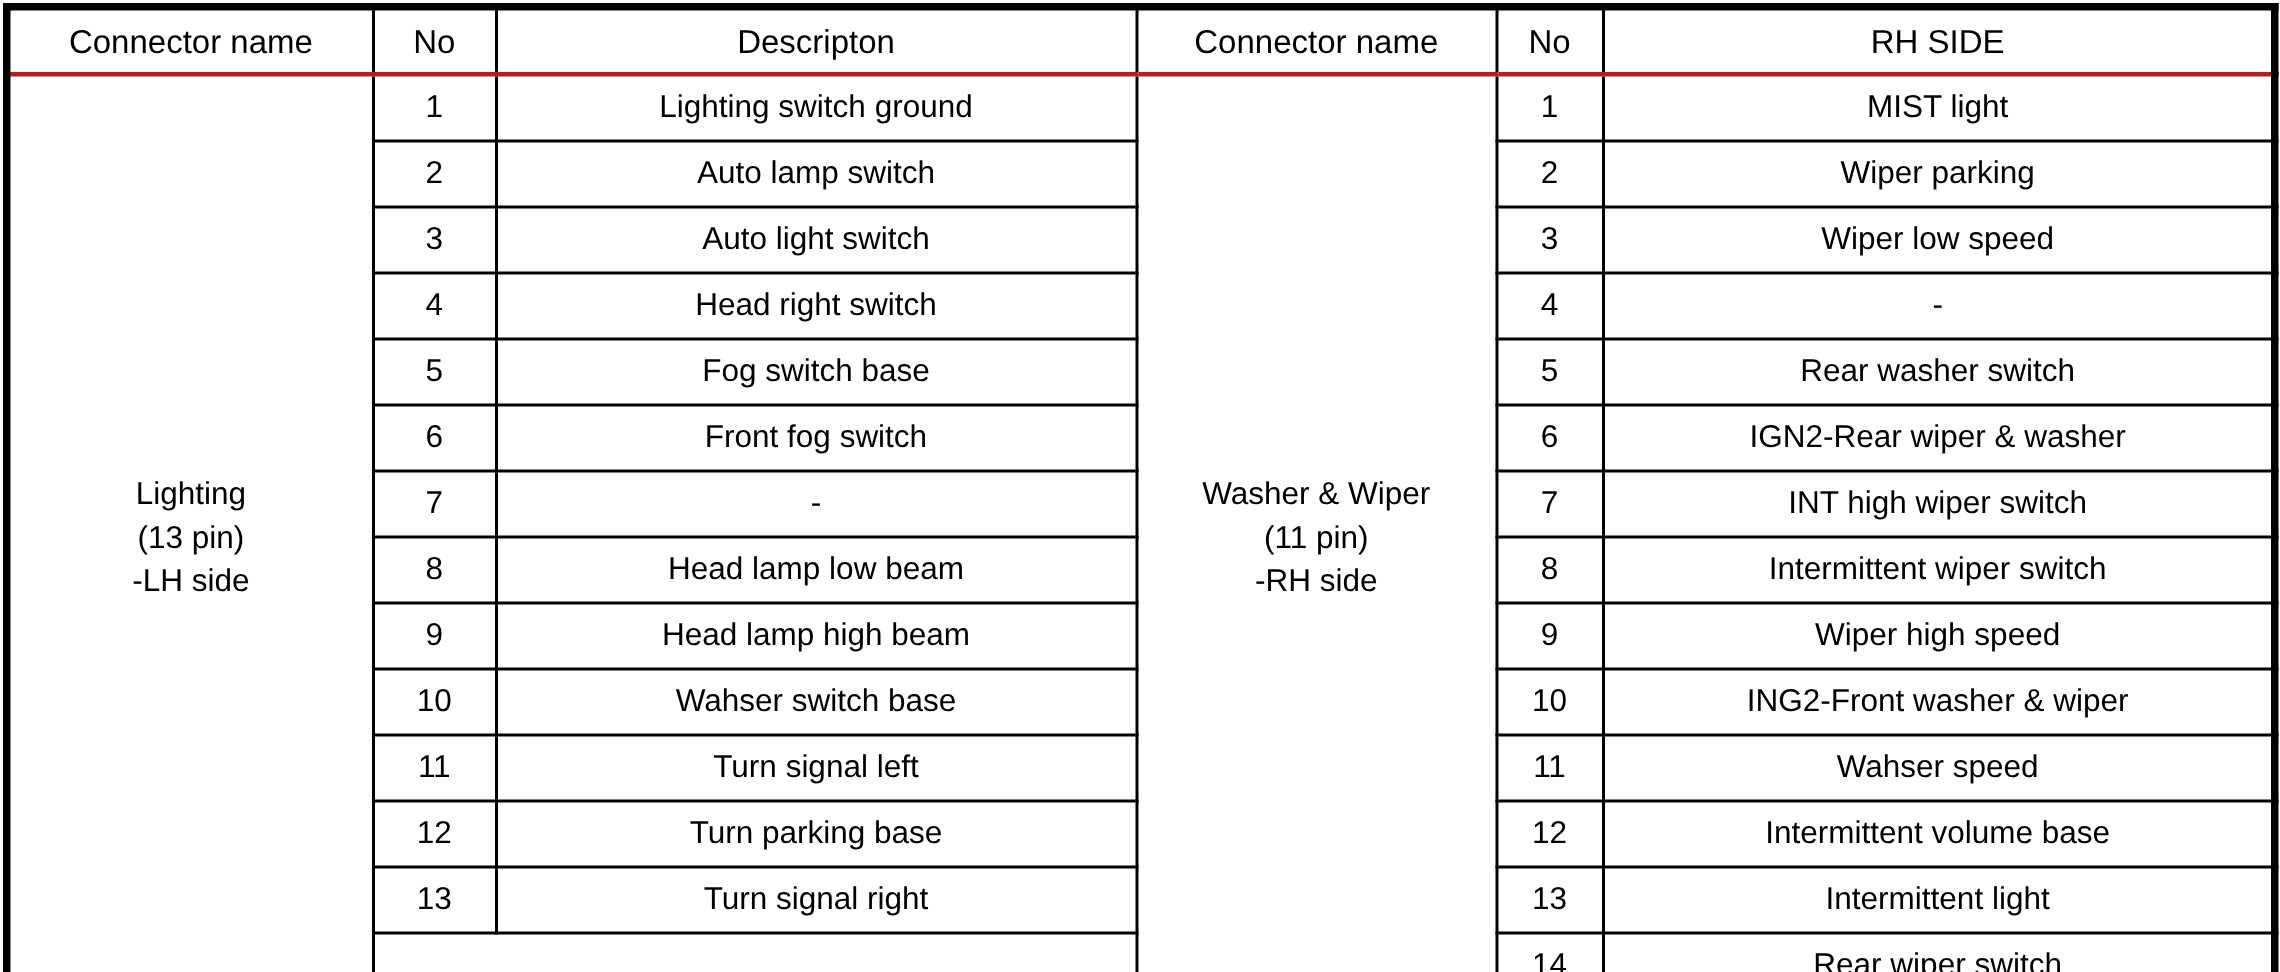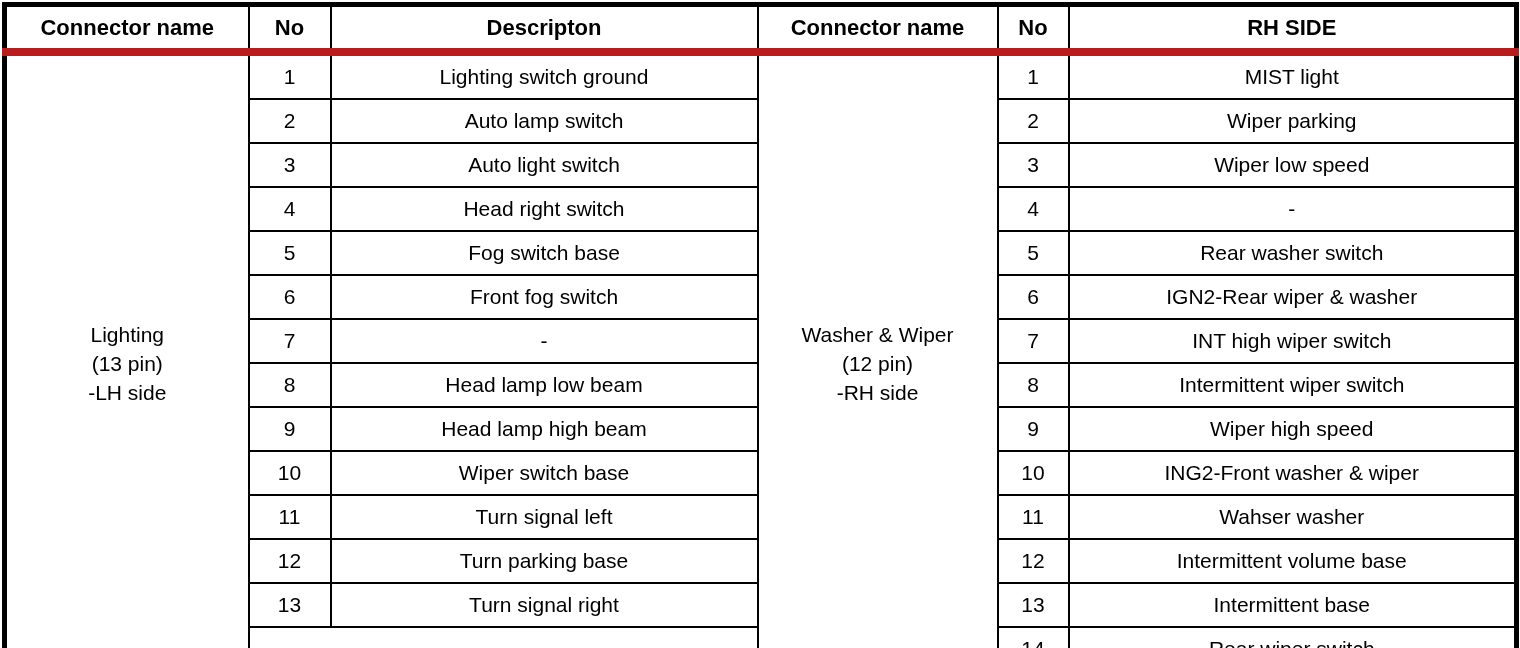--- a/index.html
+++ b/index.html
@@ -25,24 +25,24 @@
   }
   .pinout th, .pinout td {
     border: 2px solid #000000;
     text-align: center;
     vertical-align: middle;
     padding: 0 4px;
     overflow: hidden;
     white-space: nowrap;
   }
   .pinout thead th {
-    font-weight: bold;
+    font-weight: normal;
     font-size: 22px;
     height: 41px;
-    border-bottom: 8px solid #b91c1c;
+    border-bottom: 3px solid #b91c1c;
   }
   .pinout tbody td {
     font-size: 21px;
     font-weight: normal;
     height: 42px;
   }
   .pinout td.connector-cell {
     line-height: 29px;
     vertical-align: middle;
   }
@@ -76,21 +76,21 @@
       <tr>
         <td class="connector-cell" rowspan="14">
           <div>Lighting</div>
           <div>(13 pin)</div>
           <div>-LH side</div>
         </td>
         <td class="no-cell">1</td>
         <td class="desc-cell">Lighting switch ground</td>
         <td class="connector-cell" rowspan="14">
           <div>Washer &amp; Wiper</div>
-          <div>(12 pin)</div>
+          <div>(11 pin)</div>
           <div>-RH side</div>
         </td>
         <td class="no-cell">1</td>
         <td class="desc-cell">MIST light</td>
       </tr>
       <tr>
         <td class="no-cell">2</td>
         <td class="desc-cell">Auto lamp switch</td>
         <td class="no-cell">2</td>
         <td class="desc-cell">Wiper parking</td>
@@ -132,41 +132,41 @@
         <td class="desc-cell">Intermittent wiper switch</td>
       </tr>
       <tr>
         <td class="no-cell">9</td>
         <td class="desc-cell">Head lamp high beam</td>
         <td class="no-cell">9</td>
         <td class="desc-cell">Wiper high speed</td>
       </tr>
       <tr>
         <td class="no-cell">10</td>
-        <td class="desc-cell">Wiper switch base</td>
+        <td class="desc-cell">Wahser switch base</td>
         <td class="no-cell">10</td>
         <td class="desc-cell">ING2-Front washer &amp; wiper</td>
       </tr>
       <tr>
         <td class="no-cell">11</td>
         <td class="desc-cell">Turn signal left</td>
         <td class="no-cell">11</td>
-        <td class="desc-cell">Wahser washer</td>
+        <td class="desc-cell">Wahser speed</td>
       </tr>
       <tr>
         <td class="no-cell">12</td>
         <td class="desc-cell">Turn parking base</td>
         <td class="no-cell">12</td>
         <td class="desc-cell">Intermittent volume base</td>
       </tr>
       <tr>
         <td class="no-cell">13</td>
         <td class="desc-cell">Turn signal right</td>
         <td class="no-cell">13</td>
-        <td class="desc-cell">Intermittent base</td>
+        <td class="desc-cell">Intermittent light</td>
       </tr>
       <tr>
         <td class="empty-cell" colspan="2"></td>
         <td class="no-cell">14</td>
         <td class="desc-cell">Rear wiper switch</td>
       </tr>
     </tbody>
 </table>
 
 </body></html>

